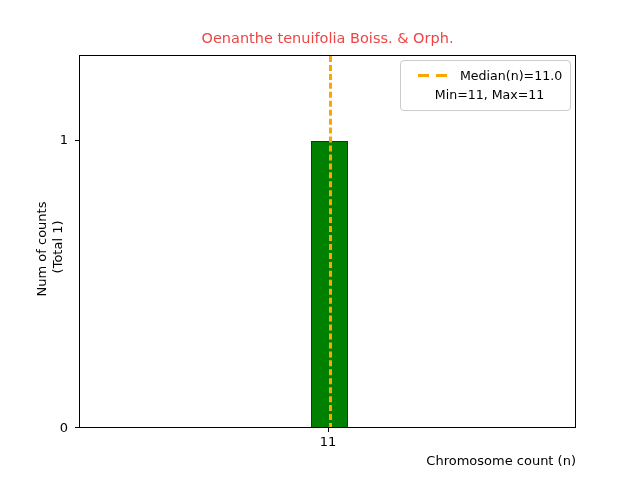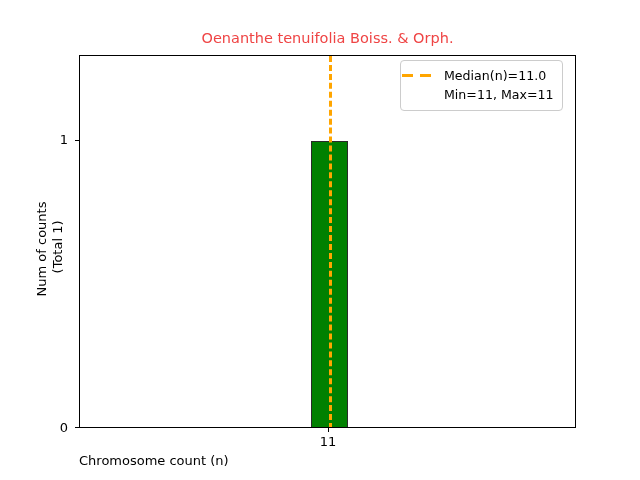--- a/index.html
+++ b/index.html
@@ -100,21 +100,21 @@
     white-space: nowrap;
     transform: translateX(-50%);
   }
 
   
   #xlabel {
     position: absolute;
     left: 79px;
     top: 453px;
     width: 497px;
-    text-align: left;
+    text-align: right;
     font-size: 13px;
     white-space: nowrap;
   }
   #ylabel {
     position: absolute;
     left: -137px;
     top: 233px;
     width: 373px;
     text-align: center;
     font-size: 13px;
@@ -126,21 +126,21 @@
 
   
   #legend {
     position: absolute;
     left: 400px;
     top: 60px;
     box-sizing: border-box;
     border: 1px solid #cccccc;
     border-radius: 4px;
     background: #ffffff;
-    padding: 5px 8px 6px 0;
+    padding: 5px 8px 6px 16px;
   }
   .legend-row {
     display: flex;
     align-items: center;
     height: 19px;
   }
   .legend-swatch {
     width: 34px;
     height: 12px;
     margin-right: 9px;
@@ -157,21 +157,21 @@
   }
   .legend-swatch::before { left: 1px;  width: 11px; }
   .legend-swatch::after  { left: 19px; width: 11px; }
   .legend-text {
     font-size: 12.6px;
     line-height: 19px;
     white-space: nowrap;
   }
   .legend-row.second .legend-swatch::before,
   .legend-row.second .legend-swatch::after { display: none; }
-  .legend-row.second { justify-content: flex-end; }
+  .legend-row.second { justify-content: flex-end; flex-direction: column; }
 </style>
 </head>
 <body>
 
 <div id="figure">
 
   <div id="chart-title">Oenanthe tenuifolia Boiss. &amp; Orph.</div>
 
   <div class="ytick-mark" style="top:140px;"></div>
   <div class="ytick-label" style="top:133px;">1</div>

